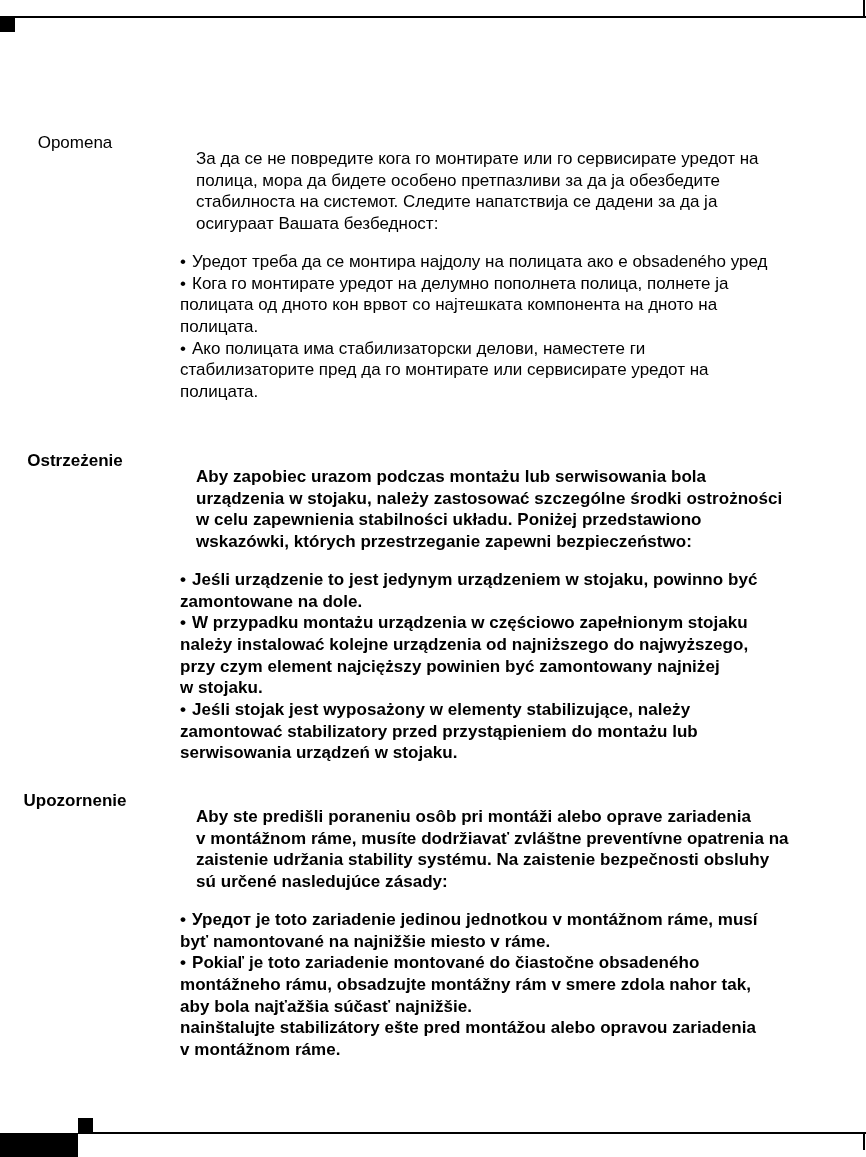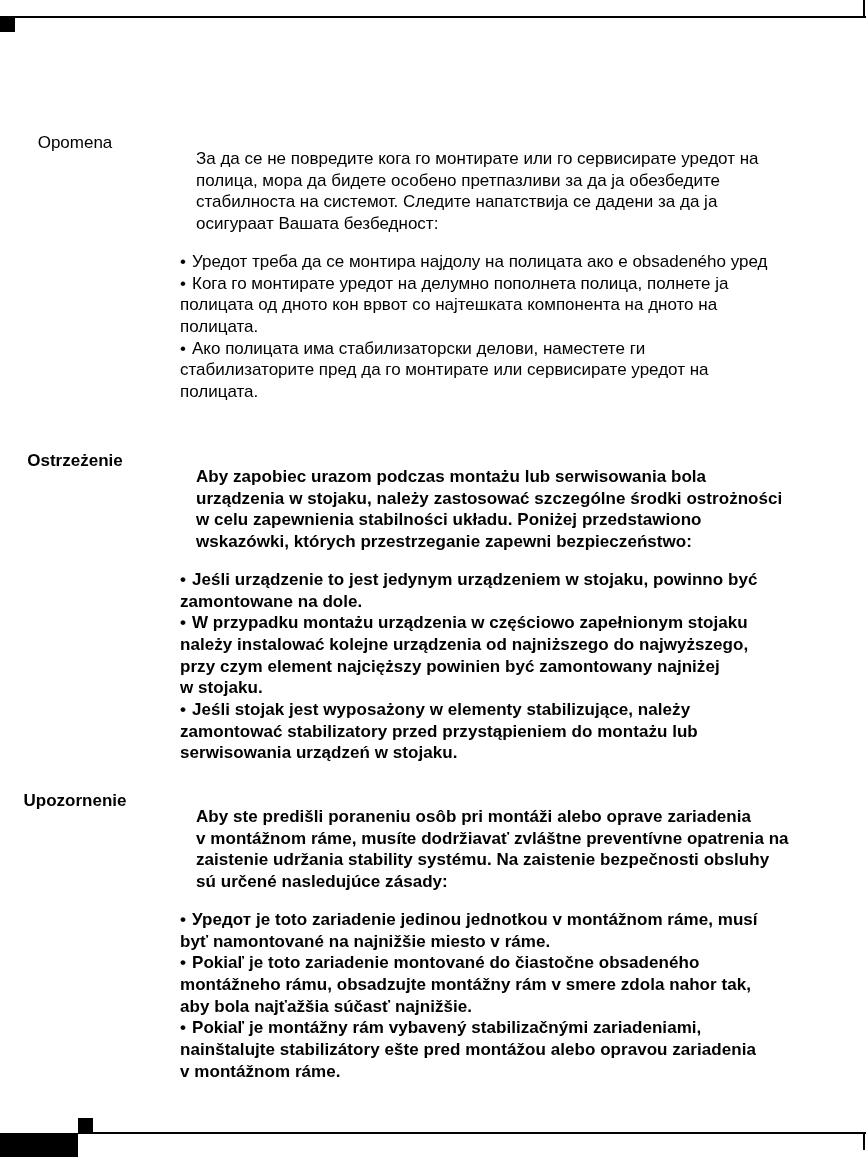--- a/index.html
+++ b/index.html
@@ -89,21 +89,20 @@
       <p class="bullet">
         <span class="line"><span class="dot">•</span><span>Уредот je toto zariadenie jedinou jednotkou v montážnom ráme, musí</span></span>
         <span class="line"><span>byť namontované na najnižšie miesto v ráme.</span></span>
       </p>
       <p class="bullet">
         <span class="line"><span class="dot">•</span><span>Pokiaľ je toto zariadenie montované do čiastočne obsadeného</span></span>
         <span class="line"><span>montážneho rámu, obsadzujte montážny rám v smere zdola nahor tak,</span></span>
         <span class="line"><span>aby bola najťažšia súčasť najnižšie.</span></span>
       </p>
       <p class="bullet">
-        <span class="line"><span class="dot">•</span><span>Pokiaľ je montážny rám vybavený stabilizačnými zariadeniami,</span></span>
         <span class="line"><span>nainštalujte stabilizátory ešte pred montážou alebo opravou zariadenia</span></span>
         <span class="line"><span>v montážnom ráme.</span></span>
       </p>
     </div>
 </div>
 
 <div class="rule" style="left:78px; top:1132px; width:788px; height:2px;"></div>
 <div class="rule" style="left:0; top:1133px; width:78px; height:24px;"></div>
 <div class="rule" style="left:78px; top:1118px; width:15px; height:15px;"></div>
 <div class="rule" style="left:863px; top:1133px; width:2px; height:17px;"></div>

